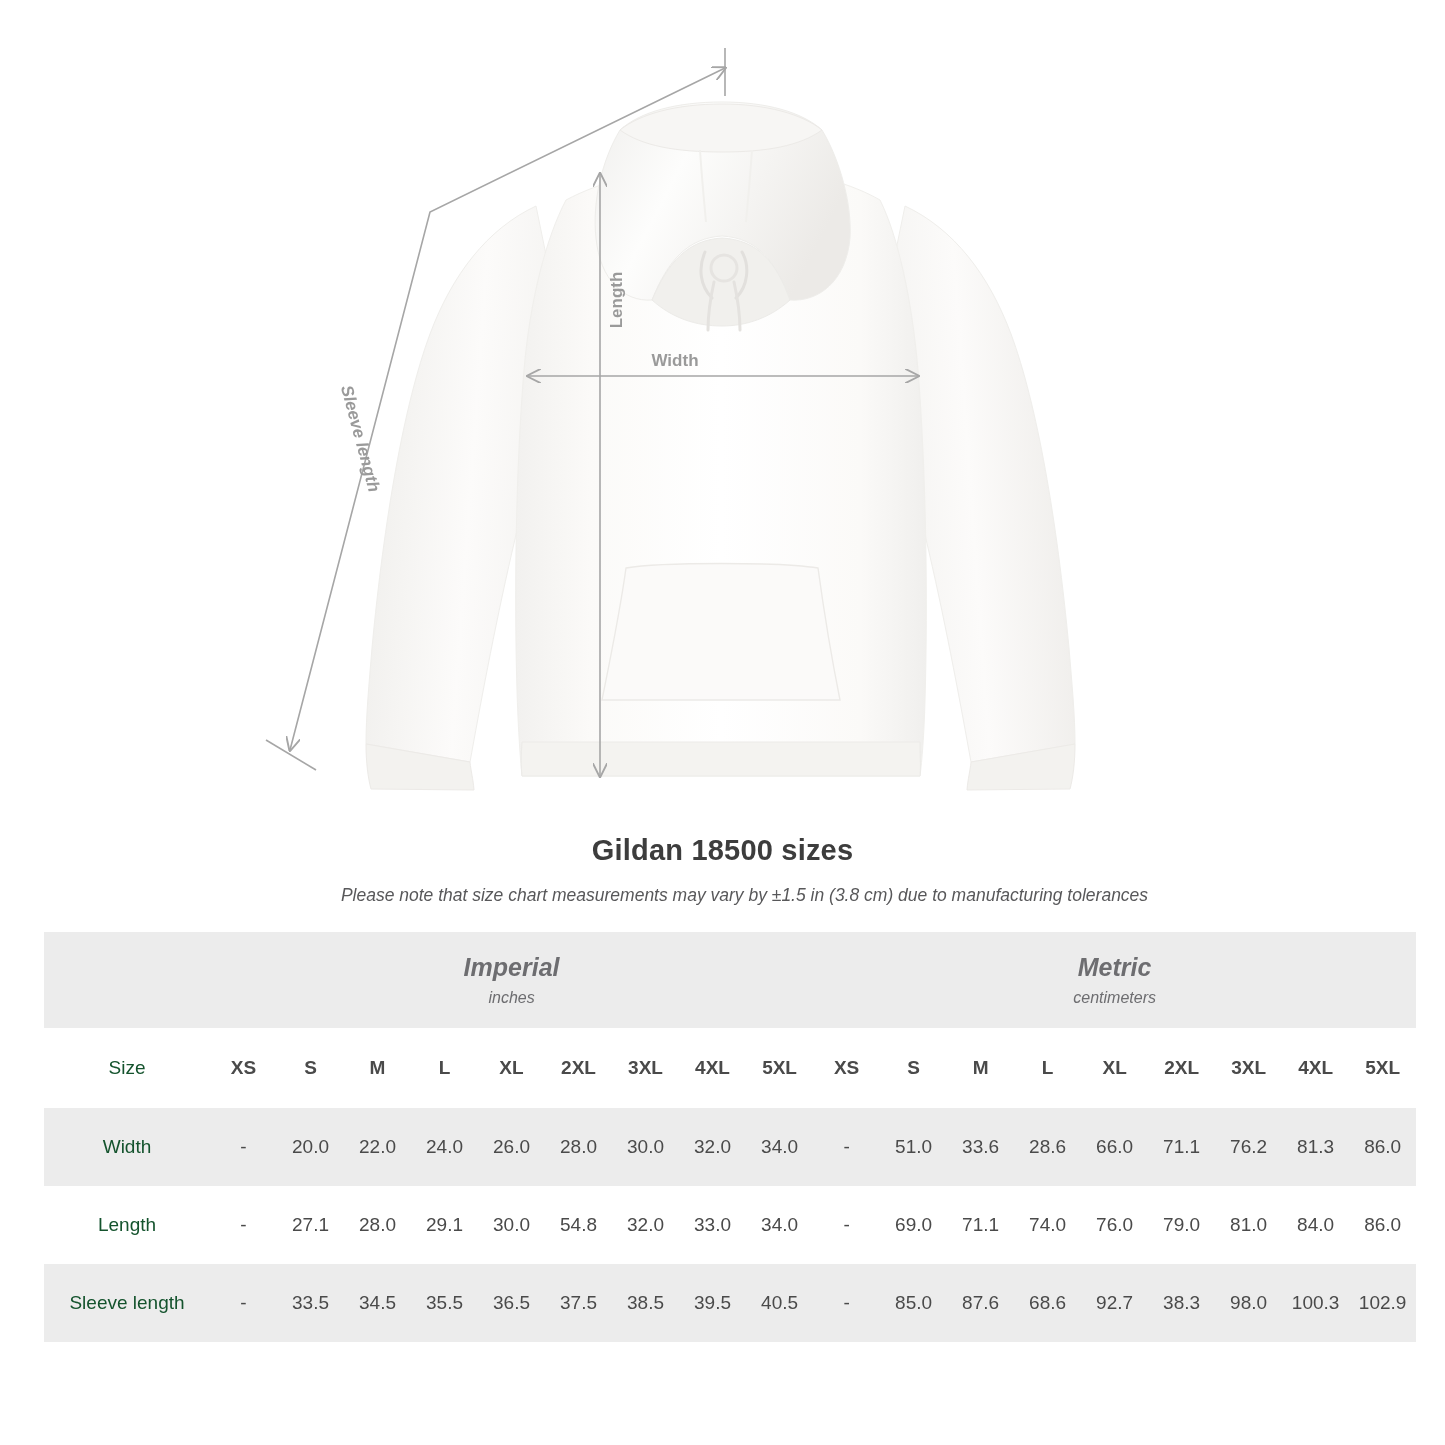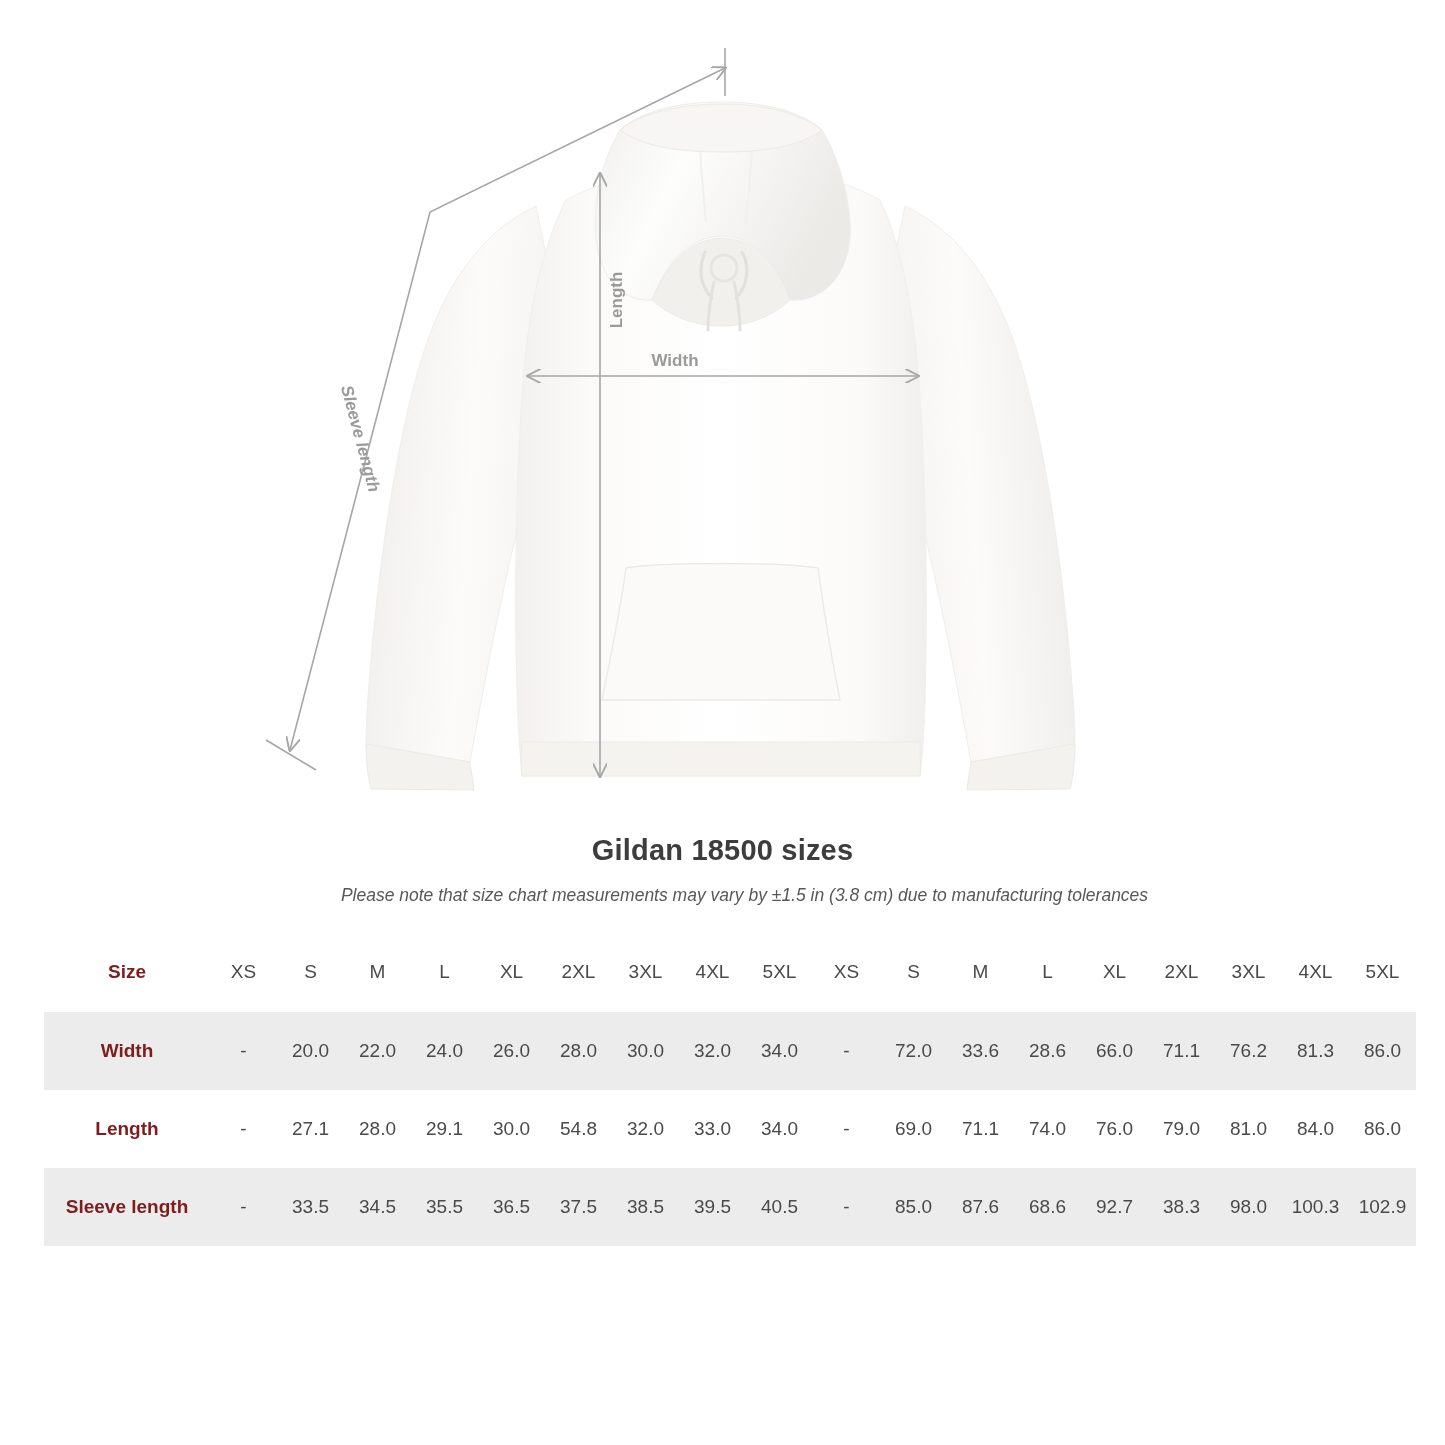--- a/index.html
+++ b/index.html
@@ -82,41 +82,41 @@
   .unit-sub {
     font-size: 16px;
     font-style: italic;
     color: #6d6d70;
     margin-top: 7px;
   }
   .head-row td {
     background: #ffffff;
     height: 78px;
     font-size: 19px;
-    font-weight: normal;
+    font-weight: bold;
     color: #4a4a4a;
   }
   .head-row td.rowlabel {
     font-size: 19px;
   }
   .data-row td {
     height: 76px;
     font-size: 19px;
     color: #4a4a4a;
   }
   .data-row.shade td {
     background: #ececec;
   }
   .data-row.plain td {
     background: #ffffff;
   }
   td.rowlabel {
-    font-weight: bold;
+    font-weight: normal;
     font-size: 19px;
-    color: #7f1d1d;
+    color: #14532d;
   }
   .col-label { width: 166px; }
   .col-cell { width: 67px; }
 </style>
 </head>
 <body>
 
 <div class="page">
 
   <div class="illustration">
@@ -250,20 +250,31 @@
           <col class="col-cell">
           <col class="col-cell">
         <col class="col-cell">
           <col class="col-cell">
           <col class="col-cell">
           <col class="col-cell">
         <col class="col-cell">
       </colgroup>
 
       <tbody>
+          <tr class="unit-row">
+        <td colspan="1"></td>
+        <td colspan="9">
+          <div class="unit-title">Imperial</div>
+          <div class="unit-sub">inches</div>
+        </td>
+        <td colspan="9">
+          <div class="unit-title">Metric</div>
+          <div class="unit-sub">centimeters</div>
+        </td>
+      </tr>
 
       <tr class="head-row">
         <td class="rowlabel">Size</td>
         <td>XS</td>
         <td>S</td>
         <td>M</td>
         <td>L</td>
         <td>XL</td>
         <td>2XL</td>
         <td>3XL</td>
@@ -285,21 +296,21 @@
         <td>-</td>
         <td>20.0</td>
         <td>22.0</td>
         <td>24.0</td>
         <td>26.0</td>
         <td>28.0</td>
         <td>30.0</td>
         <td>32.0</td>
         <td>34.0</td>
         <td>-</td>
-        <td>72.0</td>
+        <td>51.0</td>
         <td>33.6</td>
         <td>28.6</td>
         <td>66.0</td>
         <td>71.1</td>
         <td>76.2</td>
         <td>81.3</td>
         <td>86.0</td>
       </tr>
 
       <tr class="data-row plain">

